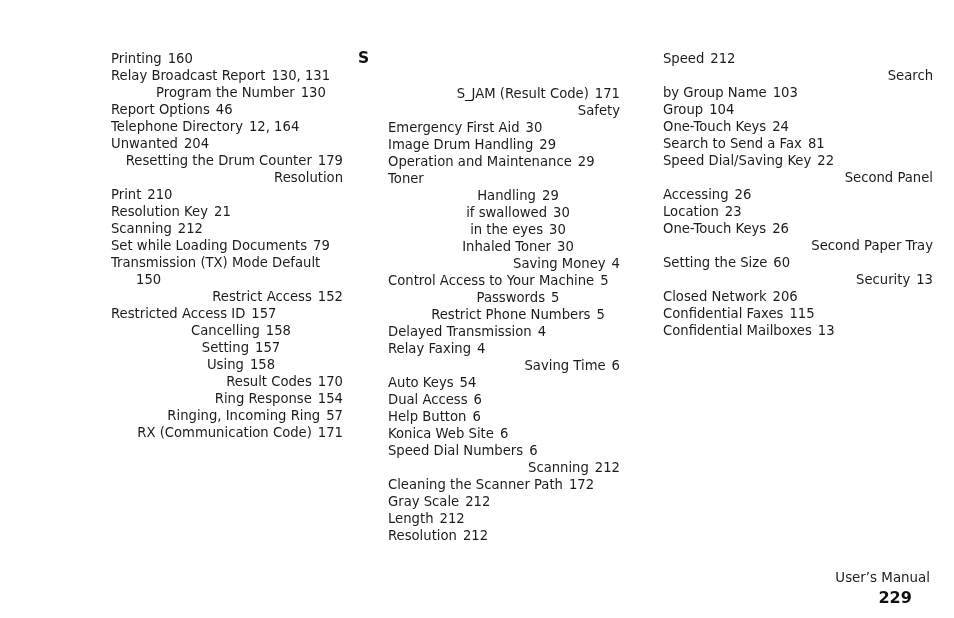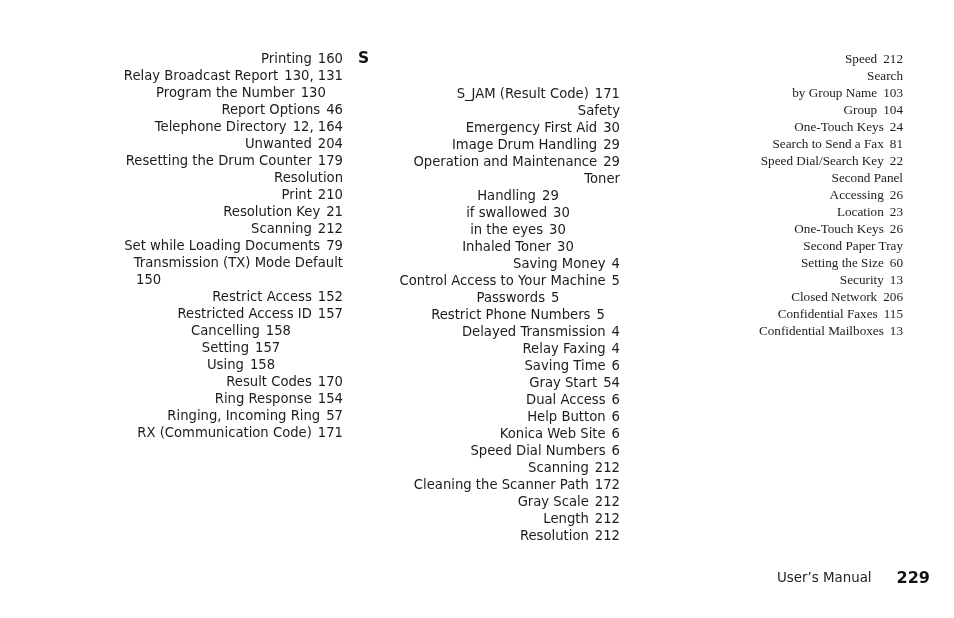--- a/index.html
+++ b/index.html
@@ -30,21 +30,21 @@
     width: 954px;
     height: 500px;
   }
 
   .column {
     position: absolute;
     top: 0;
   }
   .column-1 { left: 81px;  width: 262px; }
   .column-2 { left: 358px; width: 262px; }
-  .column-3 { left: 603px; width: 300px; font-family: Liberation Serif, serif; }
+  .column-3 { left: 633px; width: 300px; }
 
   .section-head {
     font-size: 15.5px;
     font-weight: bold;
     line-height: 17px;
     height: 17px;
     color: #111;
     letter-spacing: 0.2px;
   }
   .section-gap {
@@ -52,21 +52,21 @@
   }
 
   .entry {
     font-size: 13.2px;
     line-height: 17px;
     height: 17px;
     white-space: nowrap;
     color: #1c1c1c;
   }
   .lvl-0 { padding-left: 0px; text-align: right; }
-  .lvl-1 { padding-left: 30px; text-align: right; }
+  .lvl-1 { padding-left: 30px; }
   .lvl-2 { padding-left: 58px; text-align: center; }
   .lvl-c { padding-left: 55px; }
 
   .entry .pg {
     margin-left: 6px;
   }
 
   .footer {
     position: absolute;
     left: 0;
@@ -75,20 +75,21 @@
     height: 20px;
   }
   .footer-inner {
     position: absolute;
     right: 24px;
     top: 0;
     display: flex;
     align-items: center;
     font-size: 13.4px;
     line-height: 20px;
+    flex-direction: column;
   }
   .footer-label {
     color: #1c1c1c;
   }
   .footer-page {
     font-weight: bold;
     margin-left: 25px;
     color: #111;
     font-size: 16px;
   }
@@ -137,39 +138,39 @@
         <div class="entry lvl-2"><span>if swallowed</span><span class="pg">30</span></div>
         <div class="entry lvl-2"><span>in the eyes</span><span class="pg">30</span></div>
         <div class="entry lvl-2"><span>Inhaled Toner</span><span class="pg">30</span></div>
         <div class="entry lvl-0"><span>Saving Money</span><span class="pg">4</span></div>
         <div class="entry lvl-1"><span>Control Access to Your Machine</span><span class="pg">5</span></div>
         <div class="entry lvl-2"><span>Passwords</span><span class="pg">5</span></div>
         <div class="entry lvl-2"><span>Restrict Phone Numbers</span><span class="pg">5</span></div>
         <div class="entry lvl-1"><span>Delayed Transmission</span><span class="pg">4</span></div>
         <div class="entry lvl-1"><span>Relay Faxing</span><span class="pg">4</span></div>
         <div class="entry lvl-0"><span>Saving Time</span><span class="pg">6</span></div>
-        <div class="entry lvl-1"><span>Gray Start</span><span class="pg">54</span></div>
+        <div class="entry lvl-1"><span>Auto Keys</span><span class="pg">54</span></div>
         <div class="entry lvl-1"><span>Dual Access</span><span class="pg">6</span></div>
         <div class="entry lvl-1"><span>Help Button</span><span class="pg">6</span></div>
         <div class="entry lvl-1"><span>Konica Web Site</span><span class="pg">6</span></div>
         <div class="entry lvl-1"><span>Speed Dial Numbers</span><span class="pg">6</span></div>
         <div class="entry lvl-0"><span>Scanning</span><span class="pg">212</span></div>
         <div class="entry lvl-1"><span>Cleaning the Scanner Path</span><span class="pg">172</span></div>
         <div class="entry lvl-1"><span>Gray Scale</span><span class="pg">212</span></div>
         <div class="entry lvl-1"><span>Length</span><span class="pg">212</span></div>
         <div class="entry lvl-1"><span>Resolution</span><span class="pg">212</span></div>
       </div>
     <div class="column column-3" id="col3">
         <div class="entry lvl-1"><span>Speed</span><span class="pg">212</span></div>
         <div class="entry lvl-0"><span>Search</span></div>
         <div class="entry lvl-1"><span>by Group Name</span><span class="pg">103</span></div>
         <div class="entry lvl-1"><span>Group</span><span class="pg">104</span></div>
         <div class="entry lvl-1"><span>One-Touch Keys</span><span class="pg">24</span></div>
         <div class="entry lvl-1"><span>Search to Send a Fax</span><span class="pg">81</span></div>
-        <div class="entry lvl-1"><span>Speed Dial/Search Key</span><span class="pg">22</span></div>
+        <div class="entry lvl-1"><span>Speed Dial/Saving Key</span><span class="pg">22</span></div>
         <div class="entry lvl-0"><span>Second Panel</span></div>
         <div class="entry lvl-1"><span>Accessing</span><span class="pg">26</span></div>
         <div class="entry lvl-1"><span>Location</span><span class="pg">23</span></div>
         <div class="entry lvl-1"><span>One-Touch Keys</span><span class="pg">26</span></div>
         <div class="entry lvl-0"><span>Second Paper Tray</span></div>
         <div class="entry lvl-1"><span>Setting the Size</span><span class="pg">60</span></div>
         <div class="entry lvl-0"><span>Security</span><span class="pg">13</span></div>
         <div class="entry lvl-1"><span>Closed Network</span><span class="pg">206</span></div>
         <div class="entry lvl-1"><span>Confidential Faxes</span><span class="pg">115</span></div>
         <div class="entry lvl-1"><span>Confidential Mailboxes</span><span class="pg">13</span></div>

